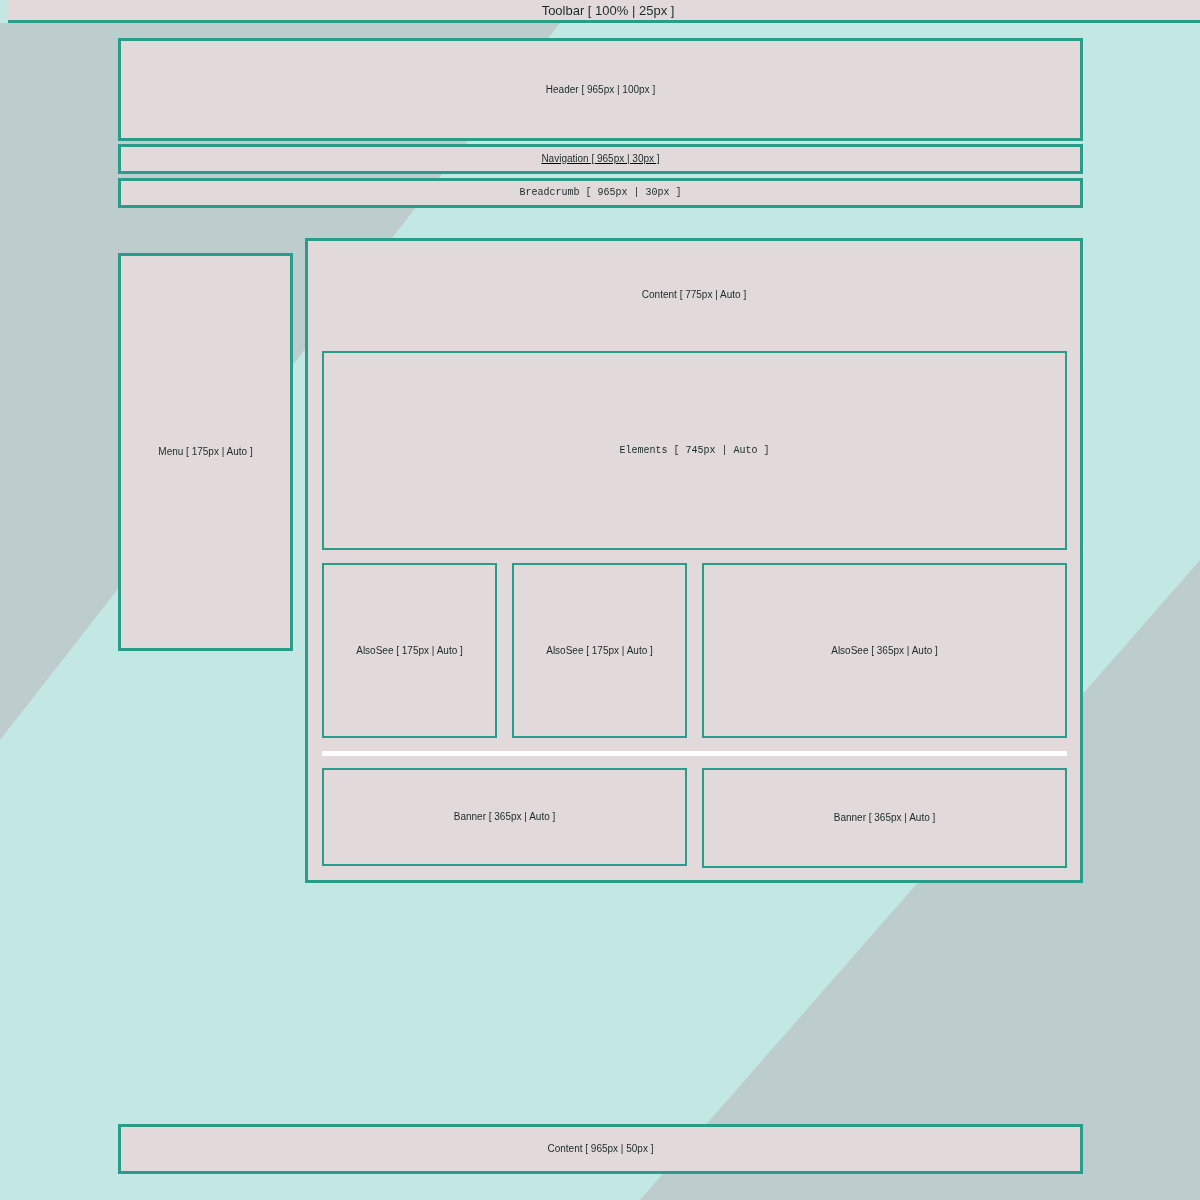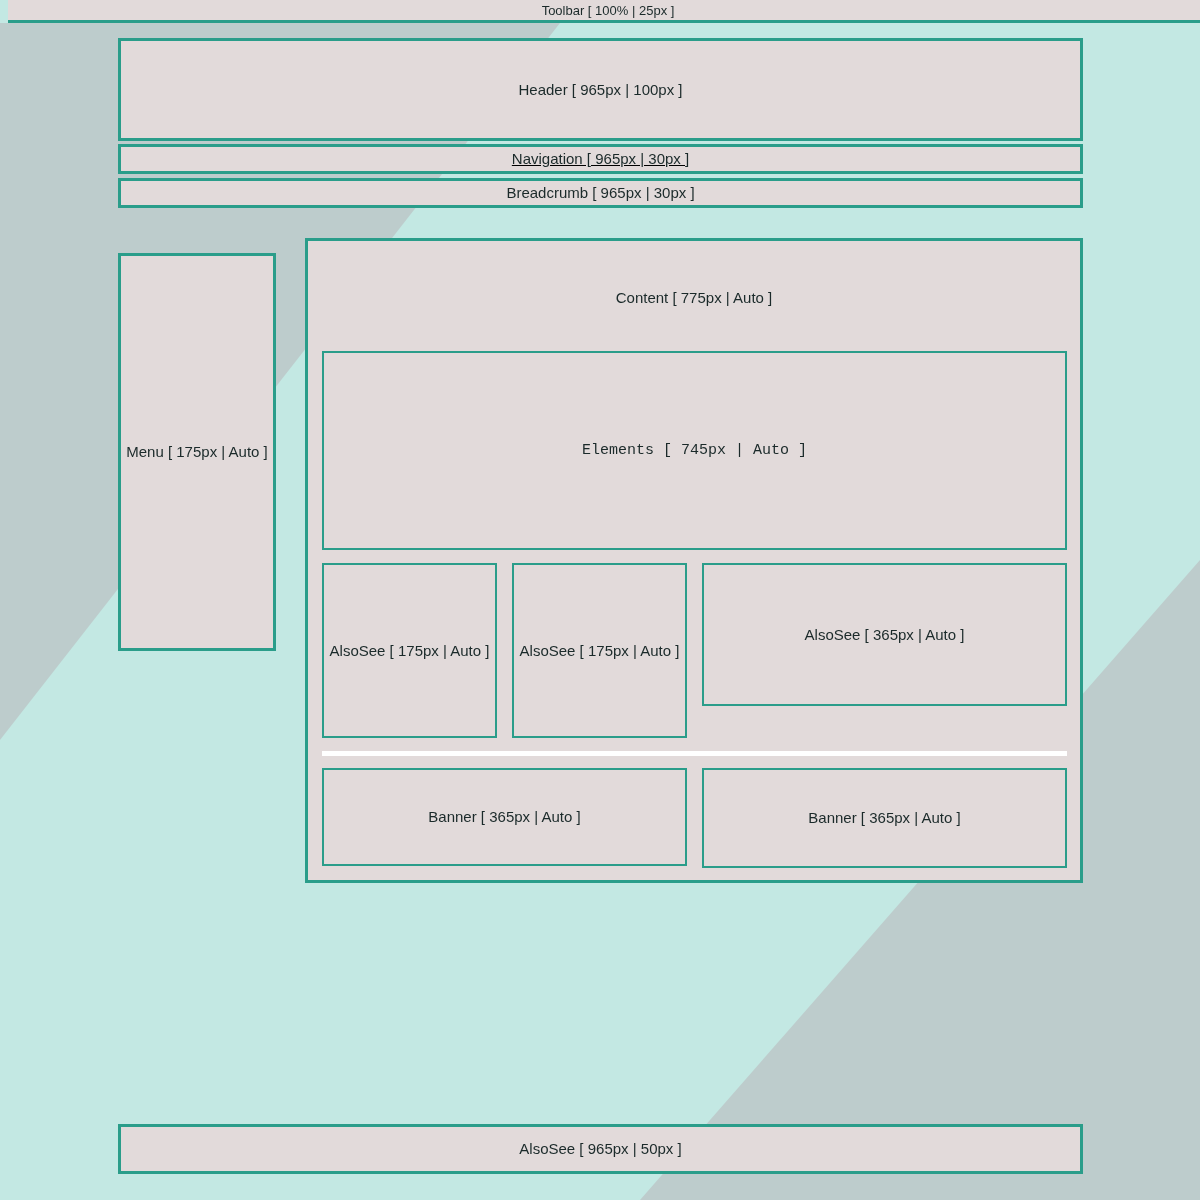--- a/index.html
+++ b/index.html
@@ -61,41 +61,41 @@
     box-sizing: border-box;
     display: flex;
     align-items: center;
     justify-content: center;
     z-index: 3;
   }
   .panel.thin {
     border-width: 2px;
   }
   .panel > .lbl {
-    font-size: 15px;
+    font-size: 10px;
     color: #1b2a2a;
     text-align: center;
     line-height: 1.2;
     pointer-events: none;
   }
 
   
   #header      { left: 118px; top: 38px;   width: 965px; height: 103px; }
   #navigation  { left: 118px; top: 144px;  width: 965px; height: 30px; text-decoration: underline;  }
-  #breadcrumb  { left: 118px; top: 178px;  width: 965px; height: 30px;  }
+  #breadcrumb  { left: 118px; top: 178px;  width: 965px; height: 30px; font-family: Liberation Mono, monospace;  }
 
-  #menu        { left: 118px; top: 253px;  width: 158px; height: 398px; align-items: center; }
+  #menu        { left: 118px; top: 253px;  width: 175px; height: 398px; align-items: center; }
 
   #content     { left: 305px; top: 238px;  width: 778px; height: 645px; z-index: 2; }
 
   #elements    { left: 322px; top: 351px;  width: 745px; height: 199px; font-family: Liberation Mono, monospace; }
 
   #alsosee-1   { left: 322px; top: 563px;  width: 175px; height: 175px; }
   #alsosee-2   { left: 512px; top: 563px;  width: 175px; height: 175px; }
-  #alsosee-3   { left: 702px; top: 563px;  width: 365px; height: 143px; }
+  #alsosee-3   { left: 702px; top: 563px;  width: 365px; height: 175px; }
 
   #divider {
     position: absolute;
     left: 322px;
     top: 751px;
     width: 745px;
     height: 5px;
     background: #ffffff;
     z-index: 4;
   }
@@ -161,16 +161,16 @@
   <div id="divider"></div>
 
   <div id="banner-1" class="panel thin">
     <span class="lbl">Banner [ 365px | Auto ]</span>
   </div>
   <div id="banner-2" class="panel thin">
     <span class="lbl">Banner [ 365px | Auto ]</span>
   </div>
 
   <div id="footer" class="panel">
-    <span class="lbl">AlsoSee [ 965px | 50px ]</span>
+    <span class="lbl">Content [ 965px | 50px ]</span>
   </div>
 
 </div>
 
 </body></html>

